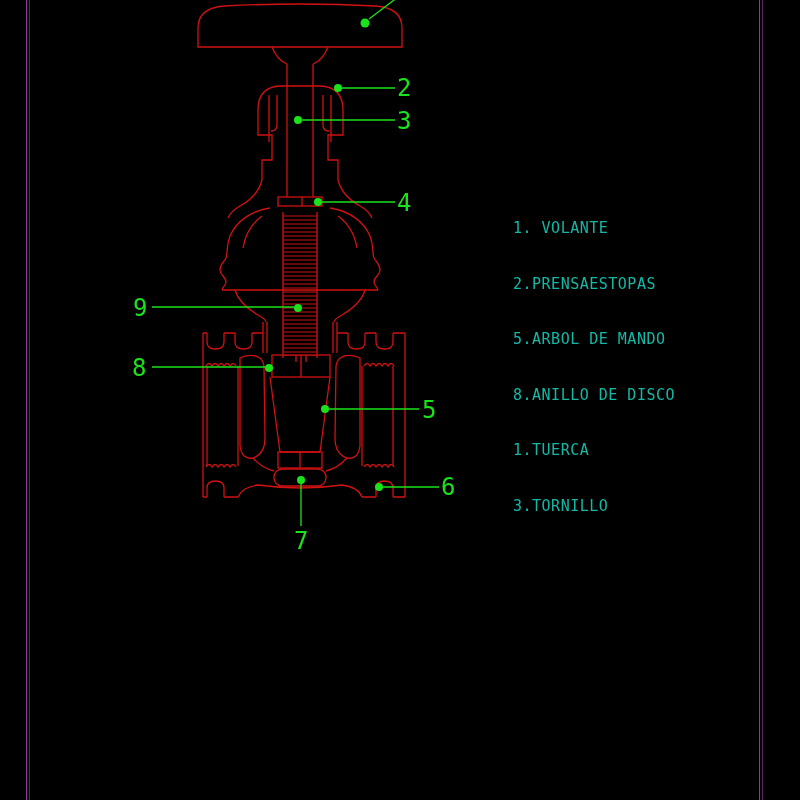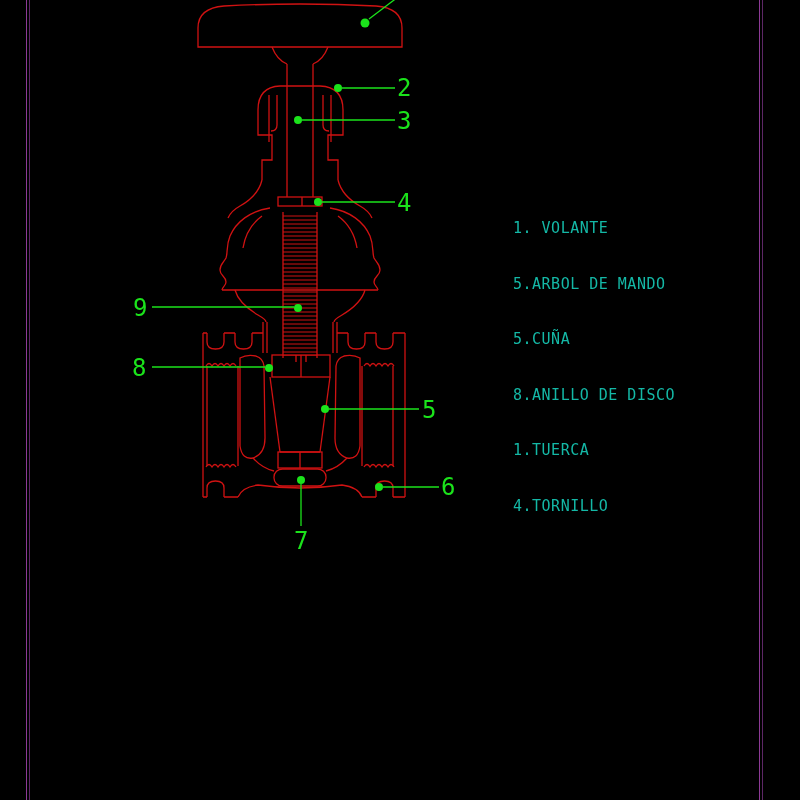--- a/index.html
+++ b/index.html
@@ -159,20 +159,20 @@
         <text x="441" y="495">6</text>
         <text x="294" y="549">7</text>
         <text x="132" y="376">8</text>
         <text x="133" y="316">9</text>
       </g>
     </g>
   </svg>
 
   <div id="legend">
     <div class="legend-row">1. VOLANTE</div>
+    <div class="legend-row">2.PRENSAESTOPAS</div>
     <div class="legend-row">5.ARBOL DE MANDO</div>
-    <div class="legend-row">5.CUÑA</div>
     <div class="legend-row">8.ANILLO DE DISCO</div>
     <div class="legend-row">1.TUERCA</div>
-    <div class="legend-row">4.TORNILLO</div>
+    <div class="legend-row">3.TORNILLO</div>
   </div>
 
 </div>
 
 </body></html>

